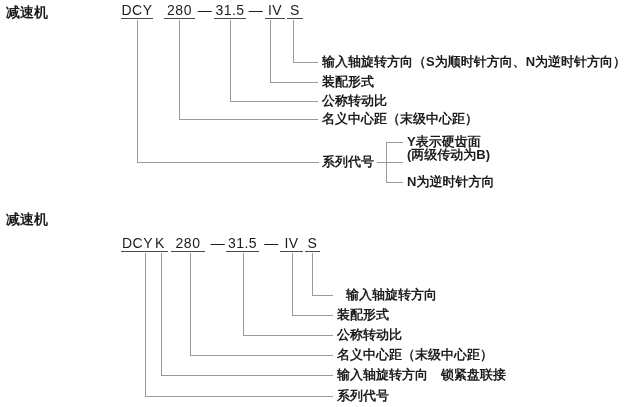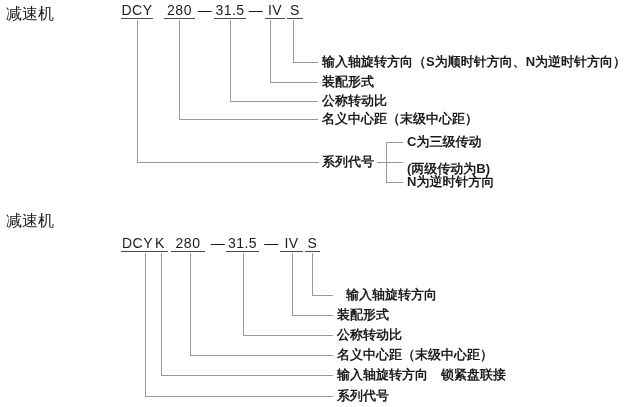--- a/index.html
+++ b/index.html
@@ -6,21 +6,21 @@
   #stage{
     position:relative;
     width:633px;height:407px;
     background:#ffffff;
     font-family:"Liberation Sans","DejaVu Sans",sans-serif;
     color:#1c1c1c;
     overflow:hidden;
   }
   .side-label{
     position:absolute;
-    font-size:16px;font-weight:400;
+    font-size:14px;font-weight:700;
     white-space:nowrap;
   }
   .seg{
     position:absolute;top:0;
     height:16px;line-height:16px;
     text-align:center;
     font-size:14px;font-weight:500;
     letter-spacing:.5px;
     white-space:nowrap;
   }
@@ -69,22 +69,22 @@
     <span class="callout" style="left:322px;top:75px">装配形式</span>
     <span class="callout" style="left:322px;top:94px">公称转动比</span>
     <span class="callout" style="left:322px;top:112px">名义中心距（末级中心距）</span>
     <span class="callout" style="left:322px;top:155px">系列代号</span>
 
     <div class="hline" style="left:377px;top:162px;width:9px"></div>
     <div class="vline" style="left:386px;top:142px;height:41px"></div>
     <div class="hline" style="left:386px;top:142px;width:17px"></div>
     <div class="hline" style="left:386px;top:162px;width:17px"></div>
     <div class="hline" style="left:386px;top:182px;width:17px"></div>
-    <span class="callout" style="left:407px;top:135px">C为三级传动</span>
-    <span class="callout" style="left:407px;top:162px">(两级传动为B)</span>
+    <span class="callout" style="left:407px;top:135px">Y表示硬齿面</span>
+    <span class="callout" style="left:407px;top:148px">(两级传动为B)</span>
     <span class="callout" style="left:407px;top:175px">N为逆时针方向</span>
   </div>
 
   <div>
     <span class="side-label" style="left:6px;top:211px">减速机</span>
 
     <div class="coderow" style="top:235px">
       <span class="seg u" style="left:121px;width:33px">DCY</span>
       <span class="seg u" style="left:152px;width:16px">K</span>
       <span class="seg u" style="left:171px;width:34px">280</span>

